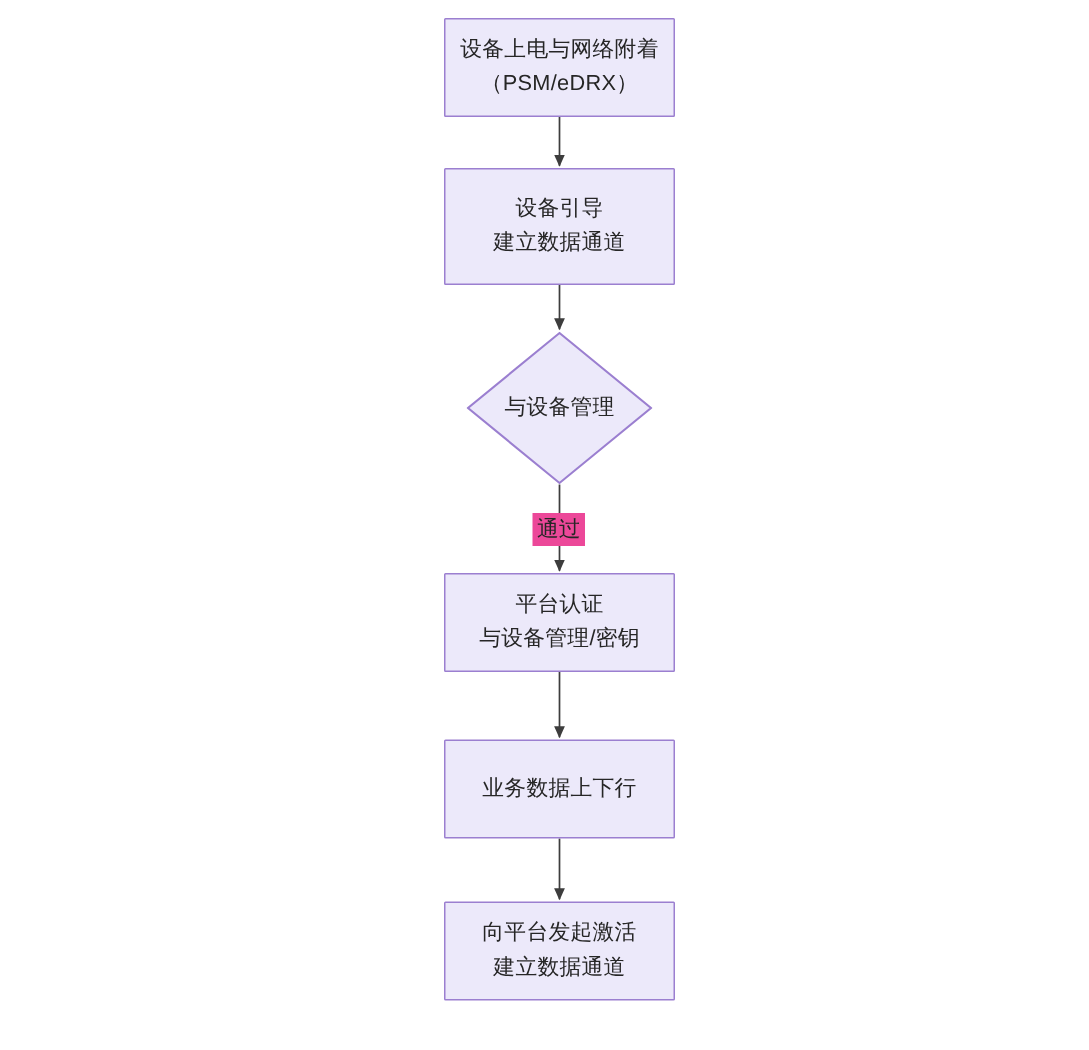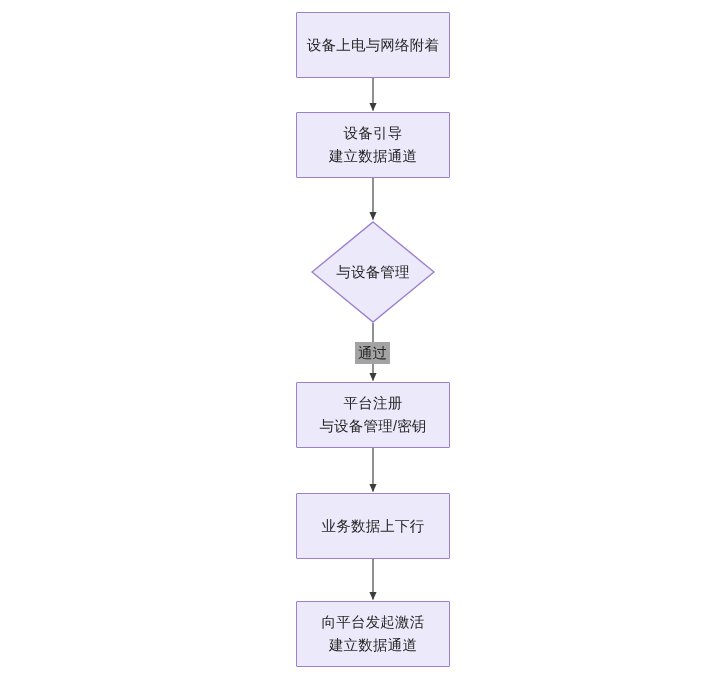--- a/index.html
+++ b/index.html
@@ -80,21 +80,21 @@
     height: 100%;
   }
   .node-decision .node-label {
     position: relative;
     z-index: 2;
   }
 
   
   .edge-label {
     position: absolute;
-    background: #a3a3a3;
+    background: #ec4899;
     color: #262626;
     font-size: 14.5px;
     line-height: 20px;
     text-align: center;
     white-space: nowrap;
     padding: 1px 3px;
     z-index: 3;
   }
 </style>
 </head>
@@ -117,36 +117,37 @@
 
     <line x1="373" y1="448" x2="373" y2="491.5" stroke="#3d3d3d" stroke-width="1.15" marker-end="url(#arrowhead)"></line>
 
     <line x1="373" y1="559" x2="373" y2="599.5" stroke="#3d3d3d" stroke-width="1.15" marker-end="url(#arrowhead)"></line>
   </svg>
 
   <div id="node-layer">
 
     <div class="node node-process" style="left:296px; top:12px; width:154px; height:66px;">
       <div class="node-label">设备上电与网络附着</div>
+      <div class="node-label">（PSM/eDRX）</div>
     </div>
 
-    <div class="node node-process" style="left:296px; top:112px; width:154px; height:66px;">
+    <div class="node node-process" style="left:296px; top:112px; width:154px; height:78px;">
       <div class="node-label">设备引导</div>
       <div class="node-label">建立数据通道</div>
     </div>
 
     <div class="node node-decision" style="left:311px; top:221px; width:124px; height:102px;">
       <svg class="diamond-shape" viewBox="0 0 124 102" preserveAspectRatio="none">
         <polygon points="62,1 123,51 62,101 1,51" fill="#ece9fa" stroke="#9b7fd0" stroke-width="1.4"></polygon>
       </svg>
       <div class="node-label">与设备管理</div>
     </div>
 
     <div class="node node-process" style="left:296px; top:382px; width:154px; height:66px;">
-      <div class="node-label">平台注册</div>
+      <div class="node-label">平台认证</div>
       <div class="node-label">与设备管理/密钥</div>
     </div>
 
     <div class="node node-process" style="left:296px; top:493px; width:154px; height:66px;">
       <div class="node-label">业务数据上下行</div>
     </div>
 
     <div class="node node-process" style="left:296px; top:601px; width:154px; height:66px;">
       <div class="node-label">向平台发起激活</div>
       <div class="node-label">建立数据通道</div>

